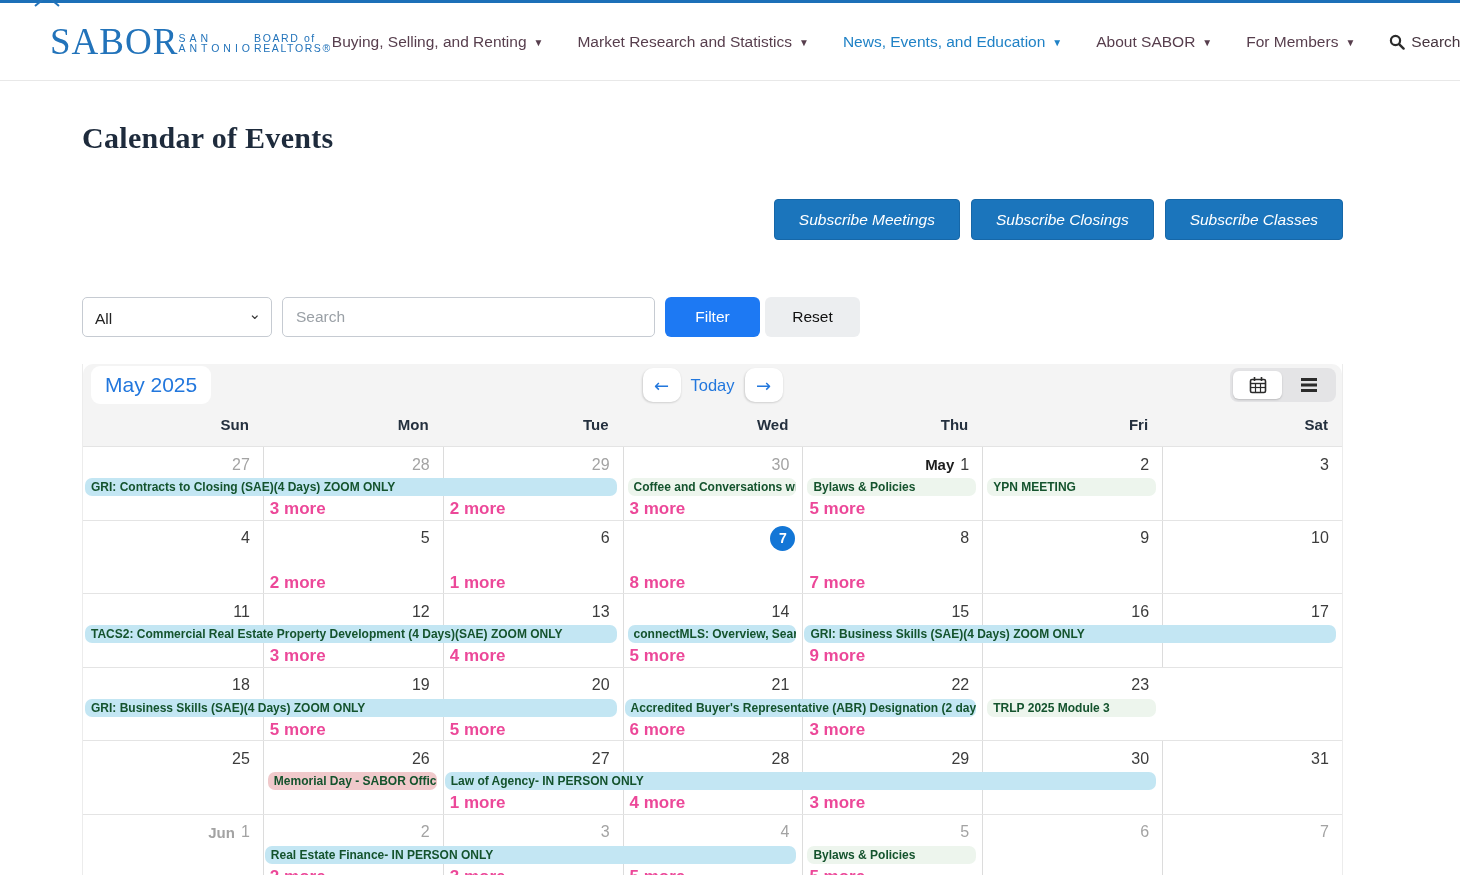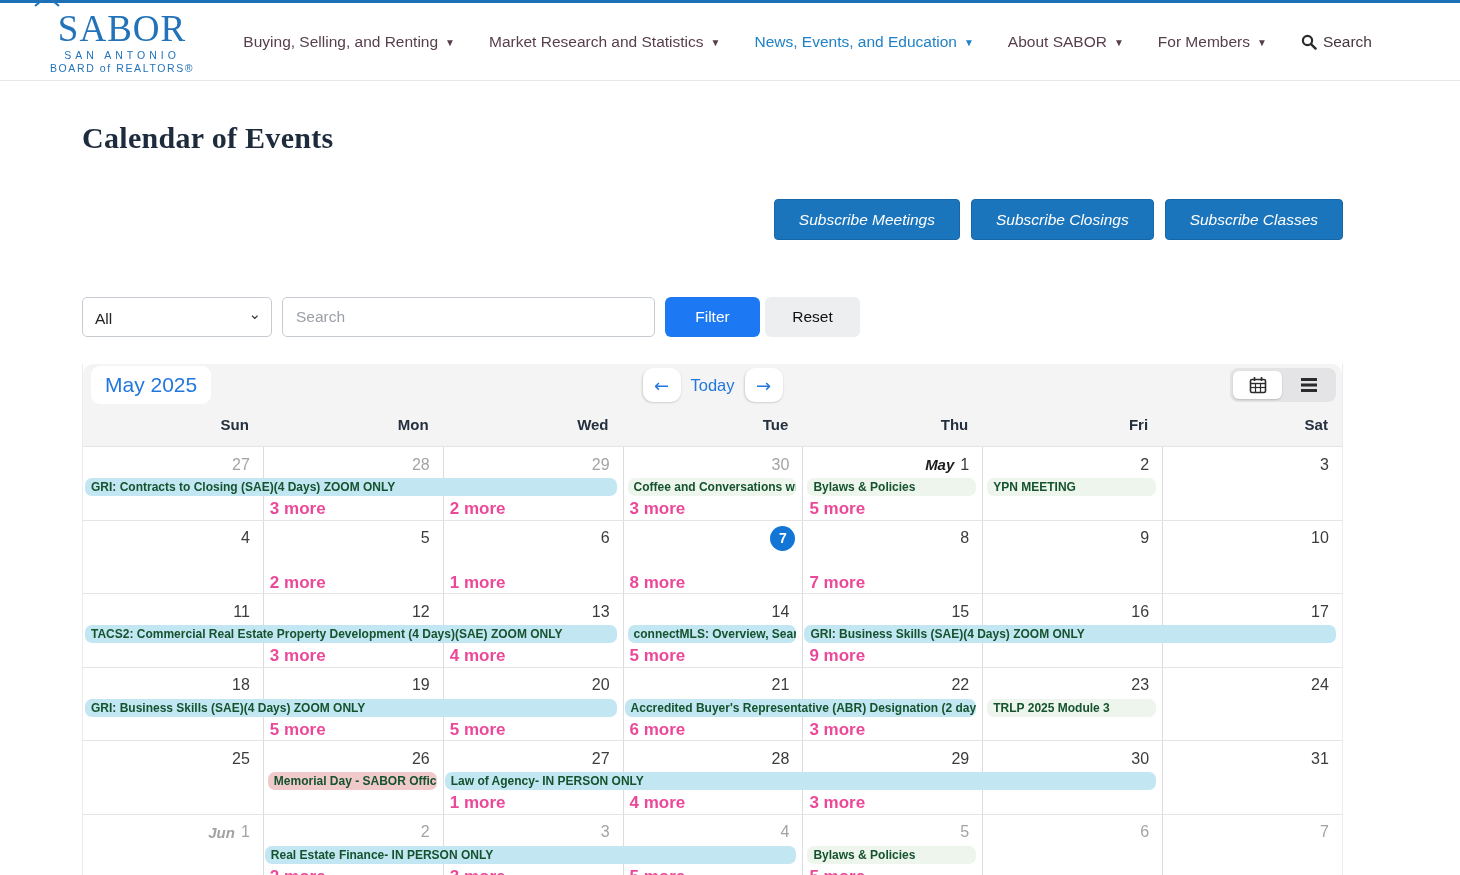--- a/index.html
+++ b/index.html
@@ -7,21 +7,21 @@
   body {
     width:1460px; height:875px; overflow:hidden; position:relative;
     font-family:"Liberation Sans", sans-serif; color:#222;
   }
   
   .topstrip { height:3px; background:#1c70b8; }
   header.site {
     height:78px; background:#fff; border-bottom:1px solid #e8e8e8;
     display:flex; align-items:center; padding:0 88px 0 50px;
   }
-  .logo { display:flex; flex-direction:column; align-items:center; line-height:1; color:#2273ba; }
+  .logo { display:flex; flex-direction:row; align-items:center; line-height:1; color:#2273ba; }
   .logo .l1 { font-family:"Liberation Serif", serif; font-size:37px; letter-spacing:1px; position:relative; }
   .logo .roof { position:absolute; top:-5px; left:34px; }
   .logo .l2 { font-size:10.5px; letter-spacing:4px; margin-top:3px; }
   .logo .l3 { font-size:10.5px; letter-spacing:1.6px; margin-top:3px; }
   nav.main { margin-left:auto; display:flex; align-items:center; gap:34px; }
   .nav-item { display:flex; align-items:center; gap:7px; cursor:pointer;
     font-size:15.5px; font-weight:500; color:#573e4d; white-space:nowrap; }
   .nav-item .caret { font-size:10px; color:#573e4d; transform:translateY(1px); }
   .nav-item.active, .nav-item.active .caret { color:#2082c6; }
   .nav-search { display:flex; align-items:center; gap:6px; font-size:15.5px; font-weight:500; color:#46353f; cursor:pointer; }
@@ -86,21 +86,21 @@
   .dow-cell {
     width:14.2857%; text-align:right; padding:10px 14px 0 0;
     font-size:15px; font-weight:700; color:#24303e;
   }
   .cal-row { position:relative; height:73.5px; border-top:1px solid #e4e4e4; display:flex; }
   .cal-cell { width:14.2857%; cursor:pointer; }
   .cal-cell + .cal-cell { border-left:1px solid #dcdcdc; }
   .cal-date { display:flex; justify-content:flex-end; align-items:center; padding:5px 13px 0 0; height:30px; }
   .cal-date .num { font-size:16px; color:#3c3c3c; }
   .cal-date.faded .num, .cal-date.faded .mon { color:#a3a3a3; }
-  .cal-date .mon { font-size:15px; font-weight:700; color:#1d1d1d; margin-right:6px;font-style:italic; }
+  .cal-date .mon { font-size:15px; font-weight:700; color:#1d1d1d; margin-right:6px; }
   .today-circle {
     width:25px; height:25px; border-radius:50%; background:#1376d6; color:#fff;
     font-size:14px; font-weight:700; display:flex; align-items:center; justify-content:center;
     transform:translateX(6px);
   }
   .cal-event {
     position:absolute; top:31px; height:18px; line-height:18px; border-radius:7px;
     font-size:12px; font-weight:700; color:#14532d; padding:0 6px;
     white-space:nowrap; overflow:hidden; cursor:pointer;
   }
@@ -208,22 +208,22 @@
             <rect x="1" y="6.5" width="16" height="3" fill="#2b2b2b"></rect>
             <rect x="1" y="12" width="16" height="3" fill="#2b2b2b"></rect>
           </svg>
         </button>
       </div>
     </div>
 
     <div class="dow-row">
       <div class="dow-cell">Sun</div>
       <div class="dow-cell">Mon</div>
+      <div class="dow-cell">Tue</div>
       <div class="dow-cell">Wed</div>
-      <div class="dow-cell">Tue</div>
       <div class="dow-cell">Thu</div>
       <div class="dow-cell">Fri</div>
       <div class="dow-cell">Sat</div>
     </div>
 
     <div id="calendar-grid">
         <div class="cal-row">
           <div class="cal-cell">
             <div class="cal-date faded">
               <span class="num">27</span>
@@ -378,25 +378,20 @@
           <div class="cal-cell">
             <div class="cal-date">
               <span class="num">22</span>
             </div>
           </div>
           <div class="cal-cell">
             <div class="cal-date">
               <span class="num">23</span>
             </div>
           </div>
-          <div class="cal-cell">
-            <div class="cal-date">
-              <span class="num">24</span>
-            </div>
-          </div>
           <div class="cal-event blue" style="left: calc(0% + 2px); width: calc(42.8571% - 8px);">GRI: Business Skills (SAE)(4 Days) ZOOM ONLY</div>
           <div class="cal-event blue" style="left: calc(42.8571% + 2px); width: calc(28.5714% - 8px);">Accredited Buyer's Representative (ABR) Designation (2 days) Z...</div>
           <div class="cal-event green" style="left: calc(71.4286% + 5px); width: calc(14.2857% - 11px);">TRLP 2025 Module 3</div>
           <div class="cal-more" style="left: calc(14.2857% + 7px);">5 more</div>
           <div class="cal-more" style="left: calc(28.5714% + 7px);">5 more</div>
           <div class="cal-more" style="left: calc(42.8571% + 7px);">6 more</div>
           <div class="cal-more" style="left: calc(57.1429% + 7px);">3 more</div>
         </div>
         <div class="cal-row">
           <div class="cal-cell">

